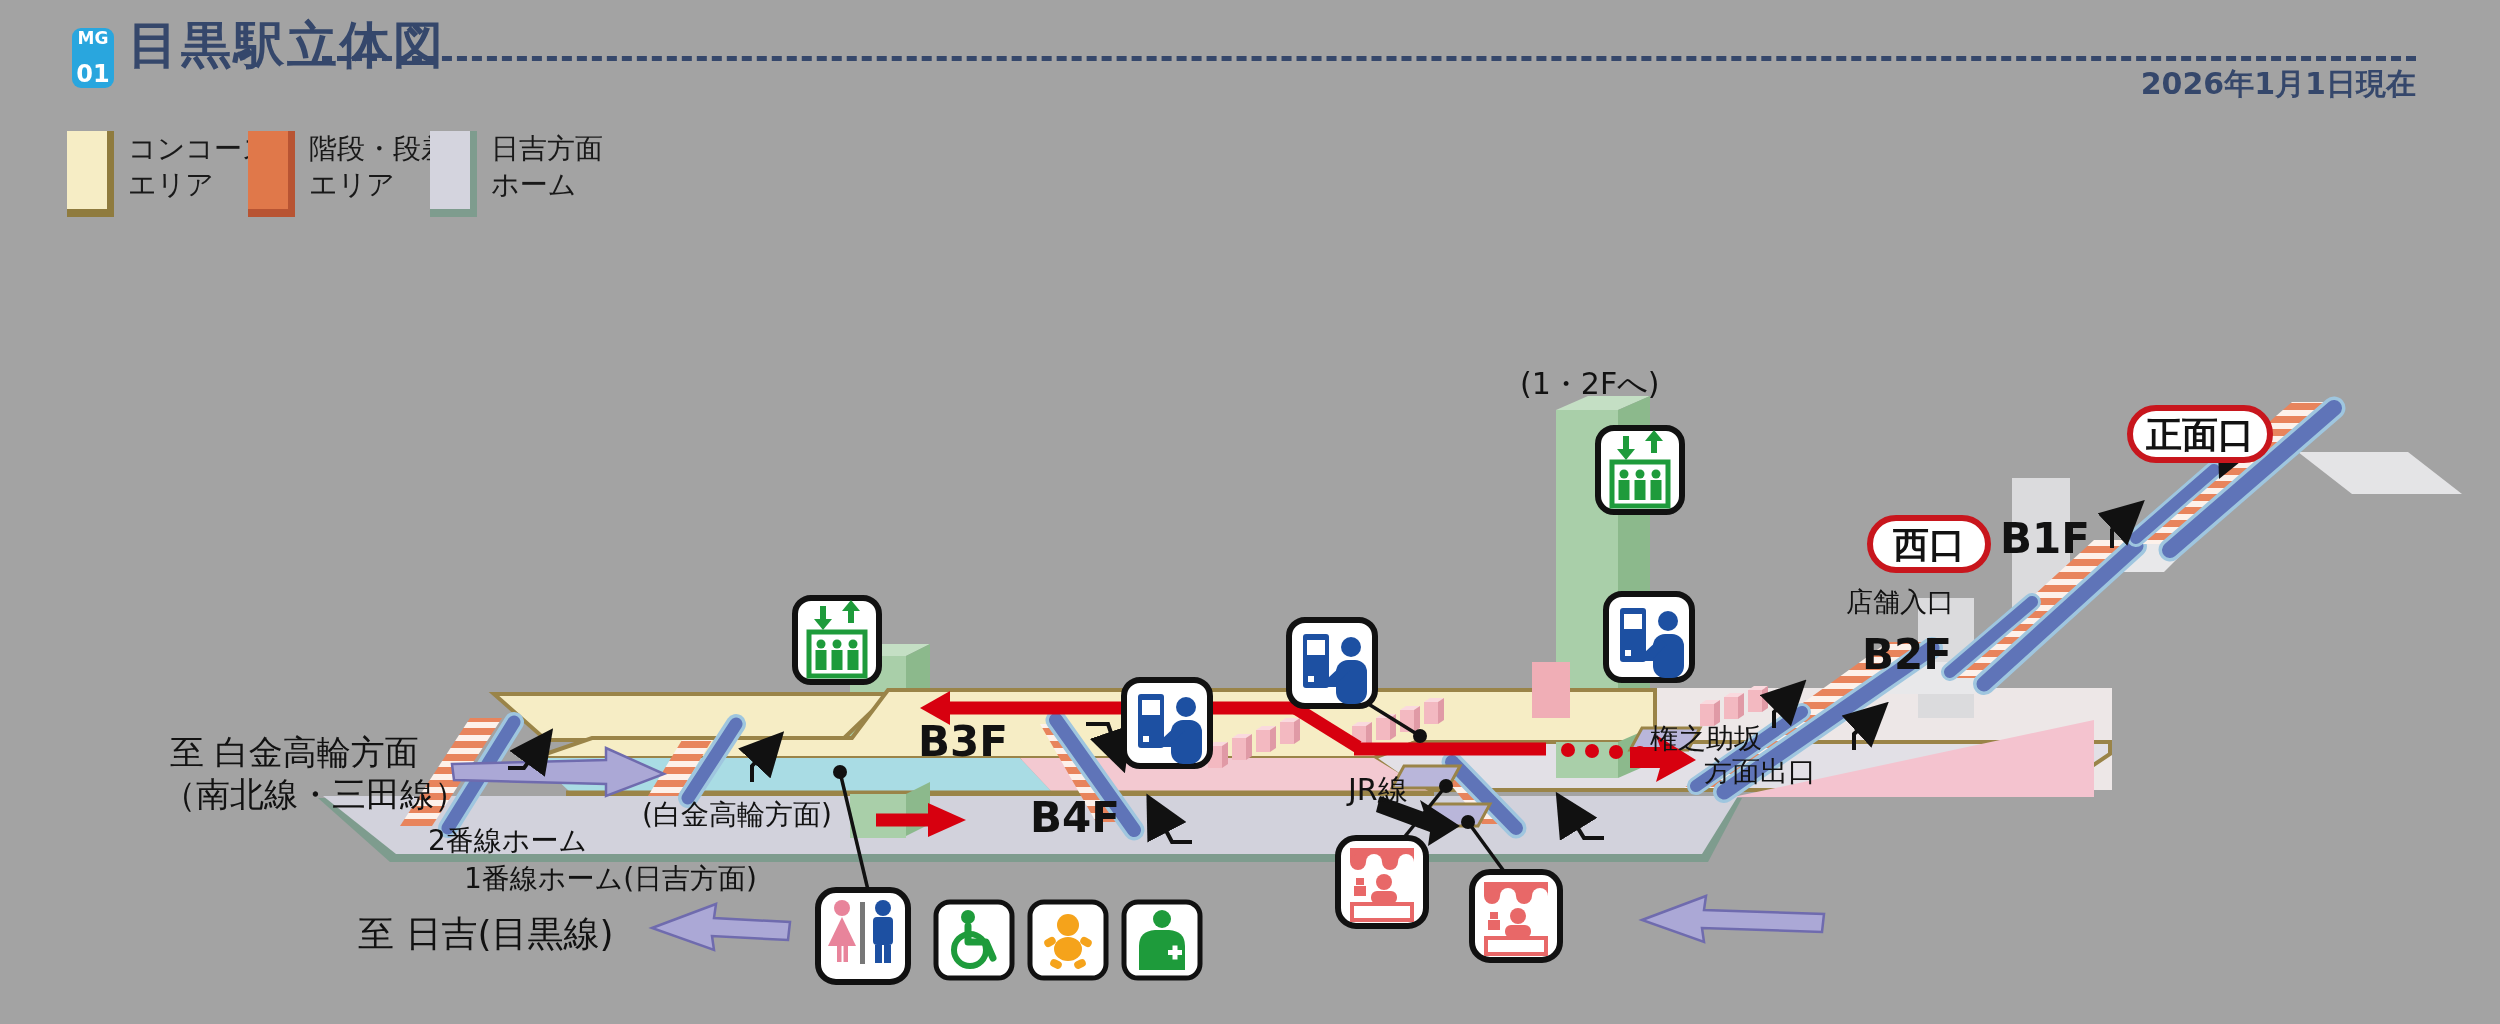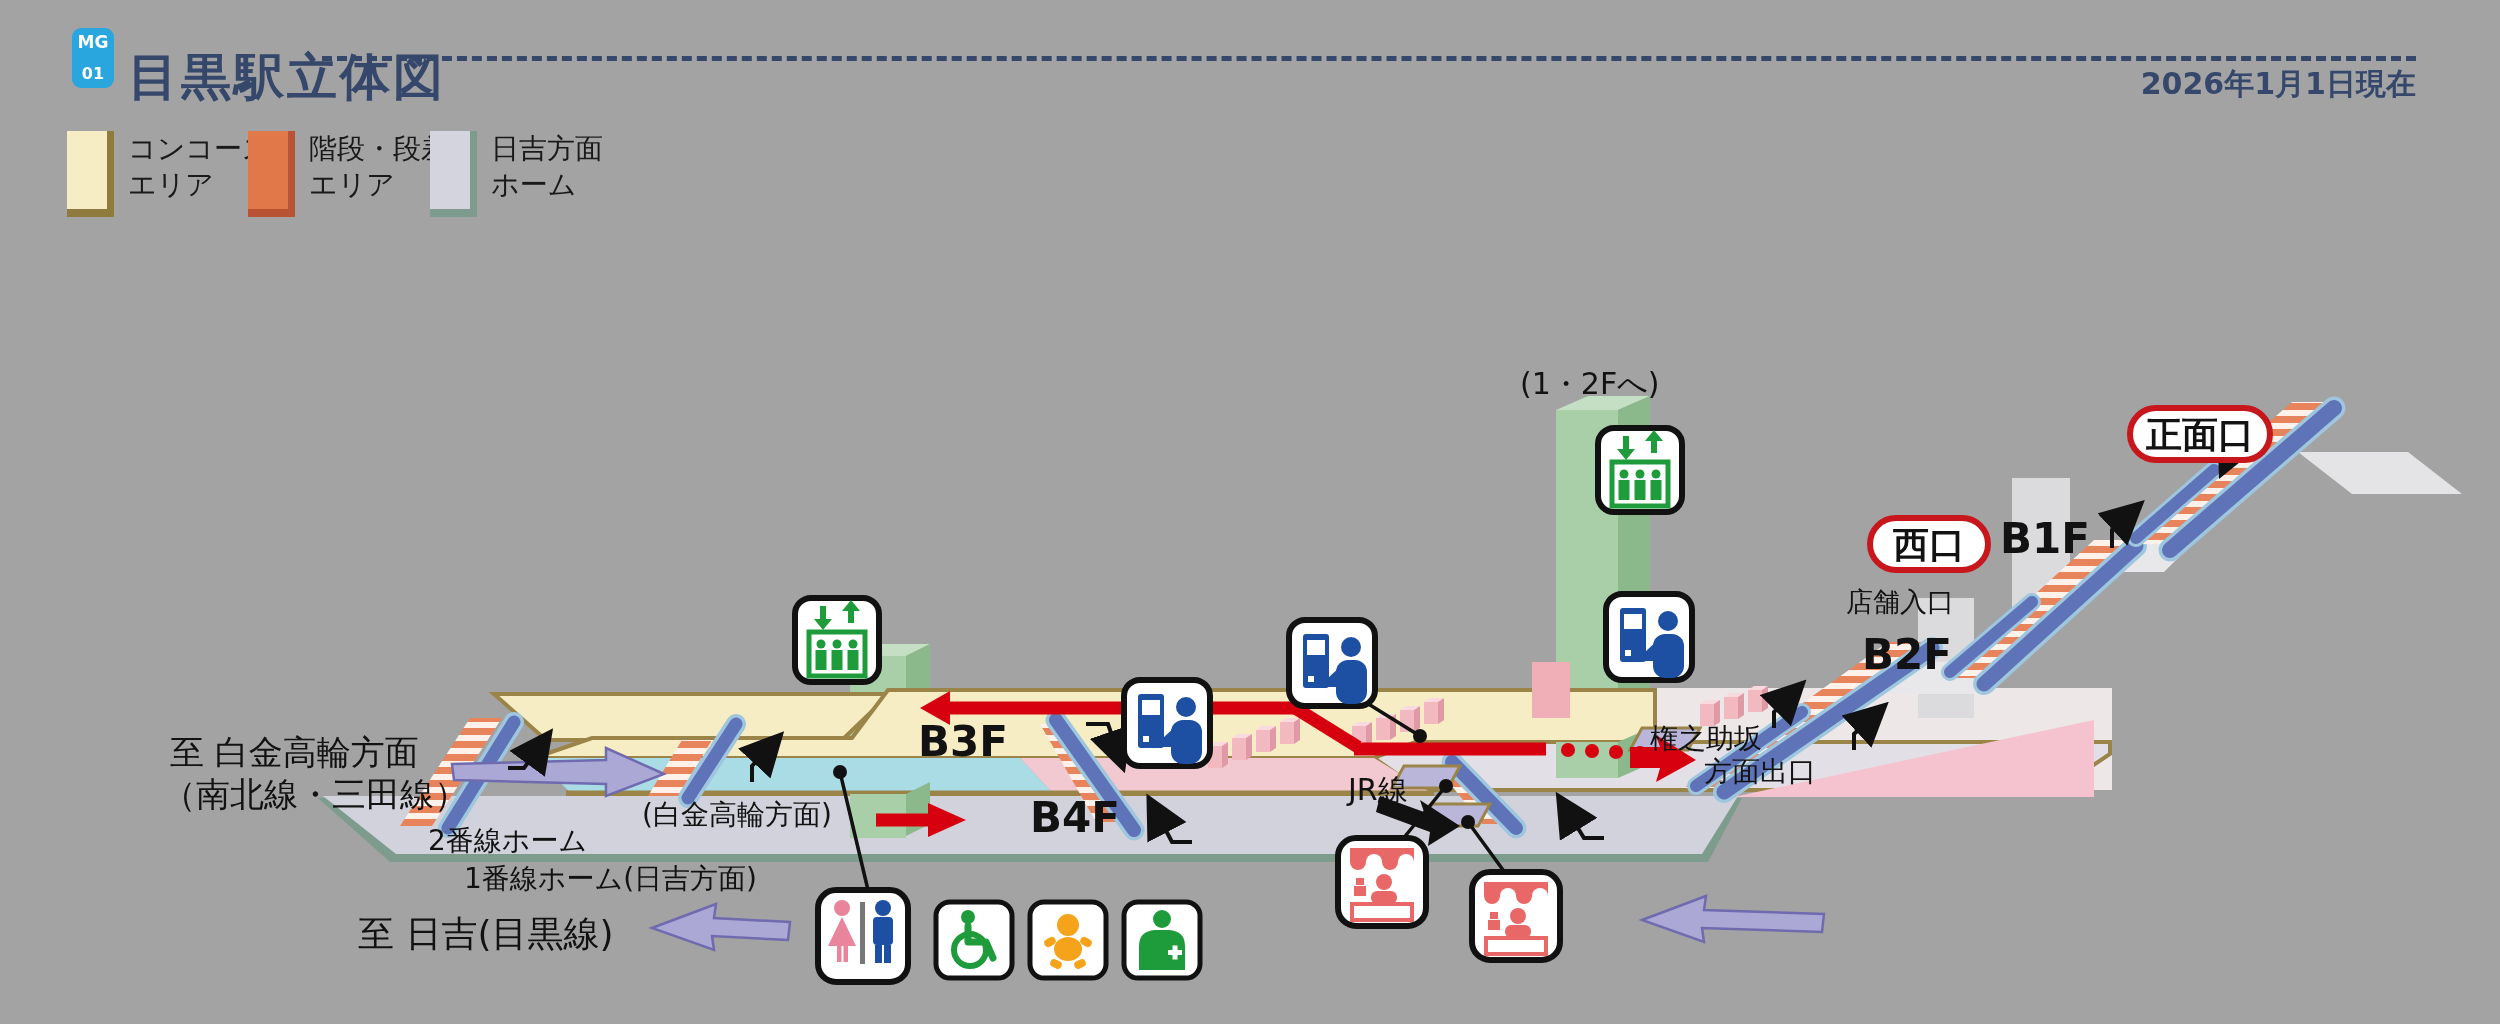--- a/index.html
+++ b/index.html
@@ -3,22 +3,22 @@
 <meta charset="utf-8">
 <style>
   html,body{margin:0;padding:0;background:#fff;}
   #stage{position:relative;width:2500px;height:1024px;background:#a3a3a3;overflow:hidden;
          font-family:"DejaVu Sans","Liberation Sans",sans-serif;}
   
   .badge{position:absolute;left:72px;top:28px;width:42px;height:60px;background:#29A6DE;
          border-radius:9px;color:#fff;text-align:center;display:flex;flex-direction:column;
          justify-content:center;line-height:1;}
   .badge .b1{font-size:17px;font-weight:bold;}
-  .badge .b2{font-size:16px;font-weight:bold;margin-top:15px;}
-  .title{position:absolute;left:128px;top:44px;font-size:50px;font-weight:bold;color:#35476B;letter-spacing:3px;}
+  .badge .b2{font-size:24px;font-weight:bold;margin-top:15px;}
+  .title{position:absolute;left:128px;top:12px;font-size:50px;font-weight:bold;color:#35476B;letter-spacing:3px;}
   .dash{position:absolute;left:322px;top:56px;width:2094px;border-top:5px dashed #35476B;}
   .asof{position:absolute;top:64px;left:2120px;width:296px;text-align:right;font-size:30px;font-weight:600;color:#35476B;}
   
   .lg-item{position:absolute;top:131px;display:flex;}
   .lg-sw{width:40px;height:78px;}
   .sw0{background:#F6EDC5;border-right:7px solid #8F7B3E;border-bottom:8px solid #8F7B3E;}
   .sw1{background:#E0784A;border-right:7px solid #B85433;border-bottom:8px solid #B85433;}
   .sw2{background:#D4D4DE;border-right:7px solid #7E9C8E;border-bottom:8px solid #7E9C8E;}
   .lg-tx{margin-left:14px;font-size:28px;color:#191919;line-height:1.3;}
   svg text{font-family:"DejaVu Sans","Liberation Sans",sans-serif;fill:#121212;}

